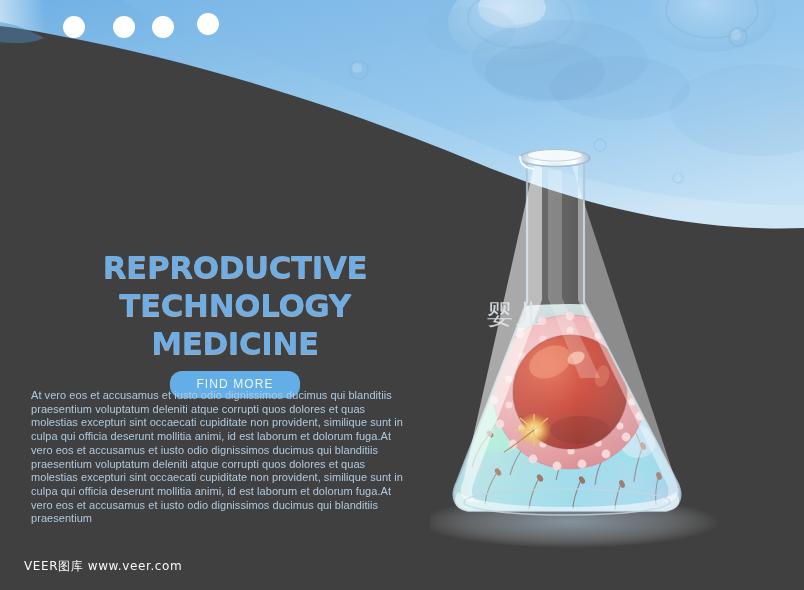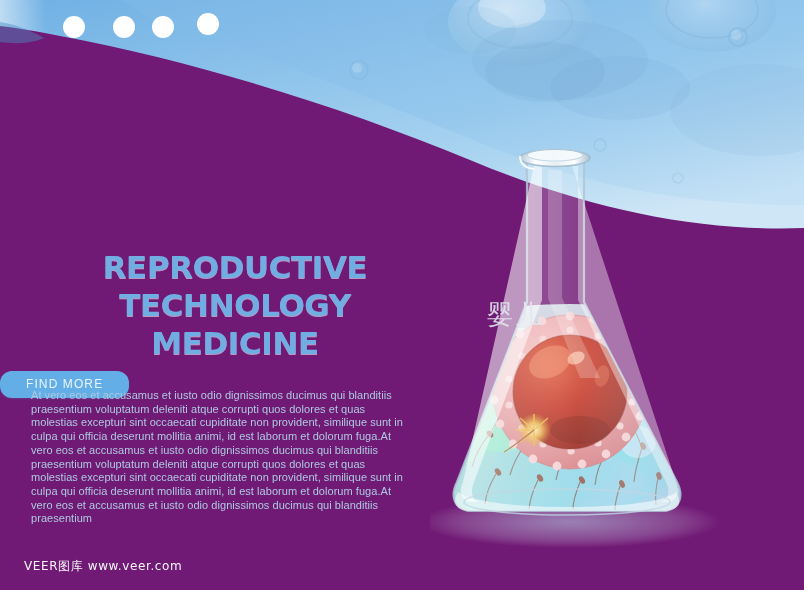--- a/index.html
+++ b/index.html
@@ -9,21 +9,21 @@
     height: 590px;
     overflow: hidden;
     background: #ffffff;
     font-family: "Liberation Sans", sans-serif;
   }
 
   #poster {
     position: relative;
     width: 804px;
     height: 590px;
-    background: #701a75;
+    background: #404040;
     overflow: hidden;
   }
 
   
   .wave-band {
     position: absolute;
     left: 0; top: 0;
     width: 804px;
     height: 260px;
     overflow: hidden;
@@ -54,21 +54,21 @@
     letter-spacing: -0.4px;
     color: #6FADE2;
     width: 470px;
     text-shadow: 0 1px 0 rgba(255,255,255,0.55);
   }
   .headline .l2 { display: block; }
 
   .cta-wrap {
     width: 470px;
     display: flex;
-    justify-content: flex-start;
+    justify-content: center;
     margin-top: 9px;
   }
   .cta {
     display: inline-block;
     border: none;
     background: #63AEE6;
     color: #EAF4FC;
     font-family: "Liberation Sans", sans-serif;
     font-size: 12px;
     letter-spacing: 1.1px;

